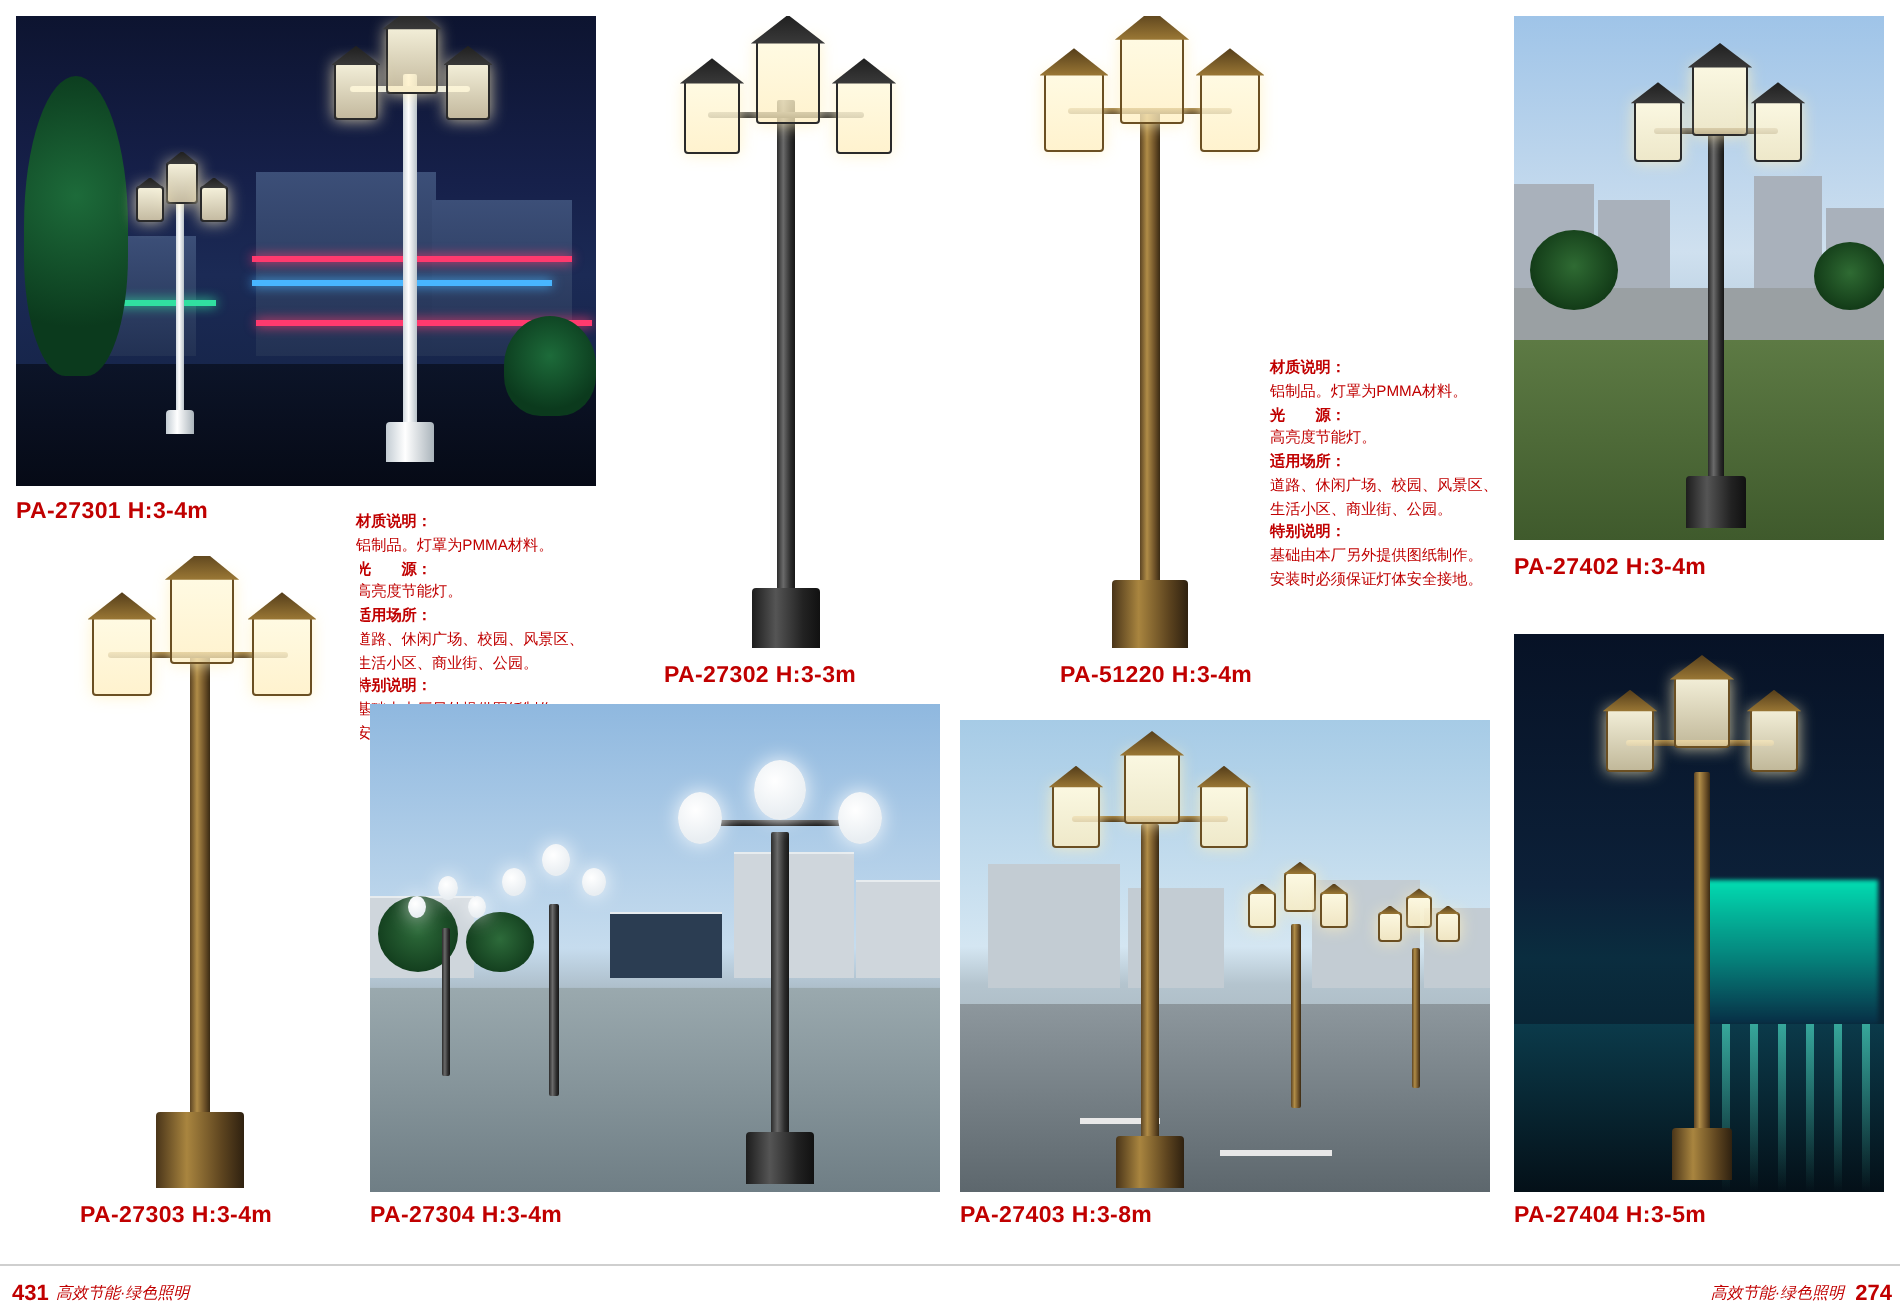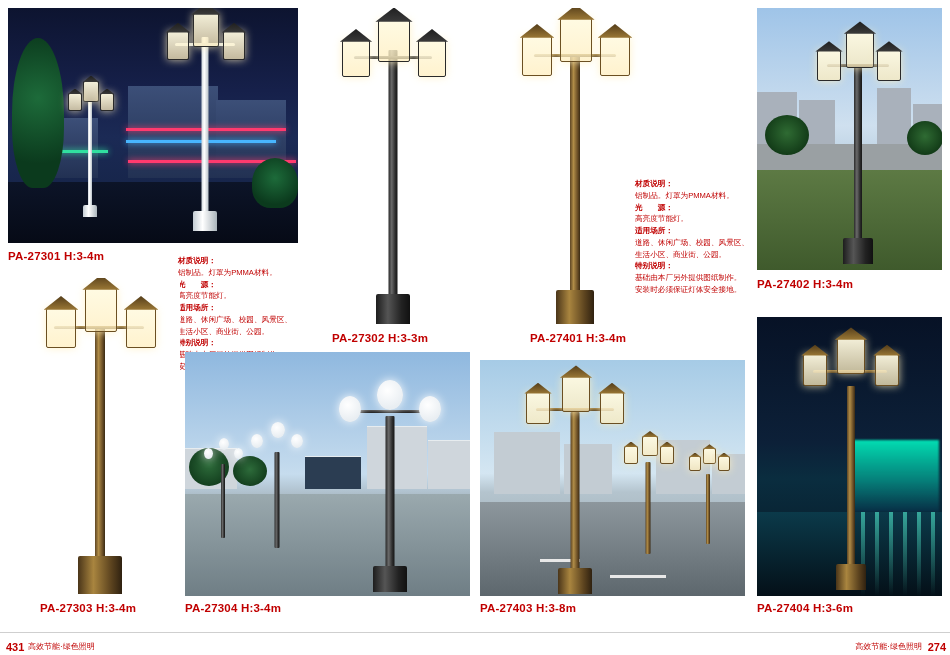--- a/index.html
+++ b/index.html
@@ -59,20 +59,21 @@
     bottom: 2px;
     font-size: 11px;
     font-weight: bold;
     color: #c00000;
   }
   .footer-txt {
     position: absolute;
     bottom: 3px;
     font-size: 8px;
     color: #c00000;
+    font-style: italic;
   }
 
   
 
   
   .scene-night1 {
     position: absolute; inset: 0;
     background:
       linear-gradient(180deg,#0d1430 0%, #16204a 35%, #1b2a55 55%, #12203f 100%);
   }
@@ -255,21 +256,21 @@
     <div class="scene-white"></div>
     <div class="lamp bronze" style="left:22px; width:106px; height:312px; bottom:2px;">
       <div class="pole" style="bottom:26px; width:10px; height:244px;"></div>
       <div class="base" style="width:38px; height:34px;"></div>
       <div class="arm" style="left:12px; top:42px; width:82px;"></div>
       <div class="head bronze" style="left:38px; top:6px; width:30px; height:42px;"></div>
       <div class="head bronze" style="left:0px; top:24px; width:28px; height:38px;"></div>
       <div class="head bronze" style="left:78px; top:24px; width:28px; height:38px;"></div>
     </div>
   </div>
-  <div class="caption" style="left:530px; top:332px;">PA-27401 H:3-4m</div>
+  <div class="caption" style="left:530px; top:332px;">PA-51220 H:3-4m</div>
 
   <div class="spec" style="left:635px; top:178px;">
     <div class="ttl ln">材质说明：</div>
     <div class="ln">铝制品。灯罩为PMMA材料。</div>
     <div class="ttl ln">光　　源：</div>
     <div class="ln">高亮度节能灯。</div>
     <div class="ttl ln">适用场所：</div>
     <div class="ln">道路、休闲广场、校园、风景区、</div>
     <div class="ln">生活小区、商业街、公园。</div>
     <div class="ttl ln">特别说明：</div>
@@ -394,21 +395,21 @@
       <div class="lamp bronze" style="left:44px; width:100px; height:262px; bottom:6px;">
         <div class="pole" style="bottom:20px; width:8px; height:184px;"></div>
         <div class="base" style="width:30px; height:26px;"></div>
         <div class="arm" style="left:12px; top:42px; width:74px;"></div>
         <div class="head bronze" style="left:36px; top:10px; width:26px; height:34px;"></div>
         <div class="head bronze" style="left:2px; top:26px; width:22px; height:30px;"></div>
         <div class="head bronze" style="left:74px; top:26px; width:22px; height:30px;"></div>
       </div>
     </div>
   </div>
-  <div class="caption" style="left:757px; top:602px;">PA-27404 H:3-6m</div>
+  <div class="caption" style="left:757px; top:602px;">PA-27404 H:3-5m</div>
 
   <div class="footer-line"></div>
   <div class="pagenum" style="left:6px;">431</div>
   <div class="footer-txt" style="left:28px;">高效节能·绿色照明</div>
   <div class="footer-txt" style="right:28px;">高效节能·绿色照明</div>
   <div class="pagenum" style="right:4px;">274</div>
 
 </div>
 
 </body></html>

